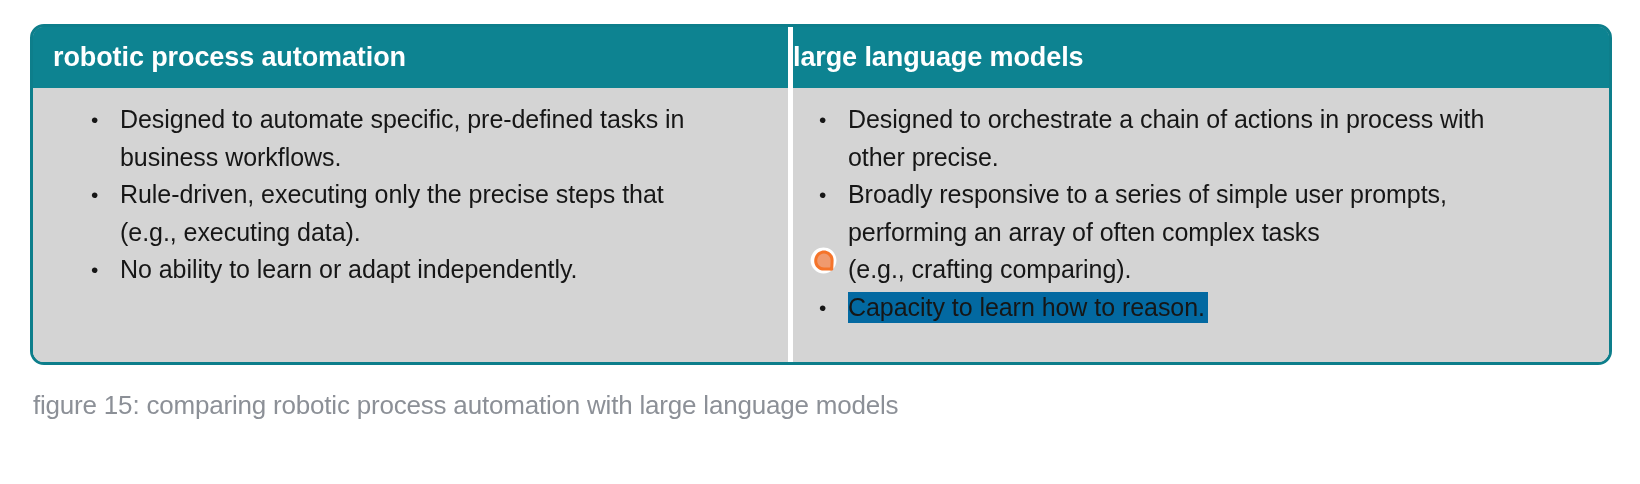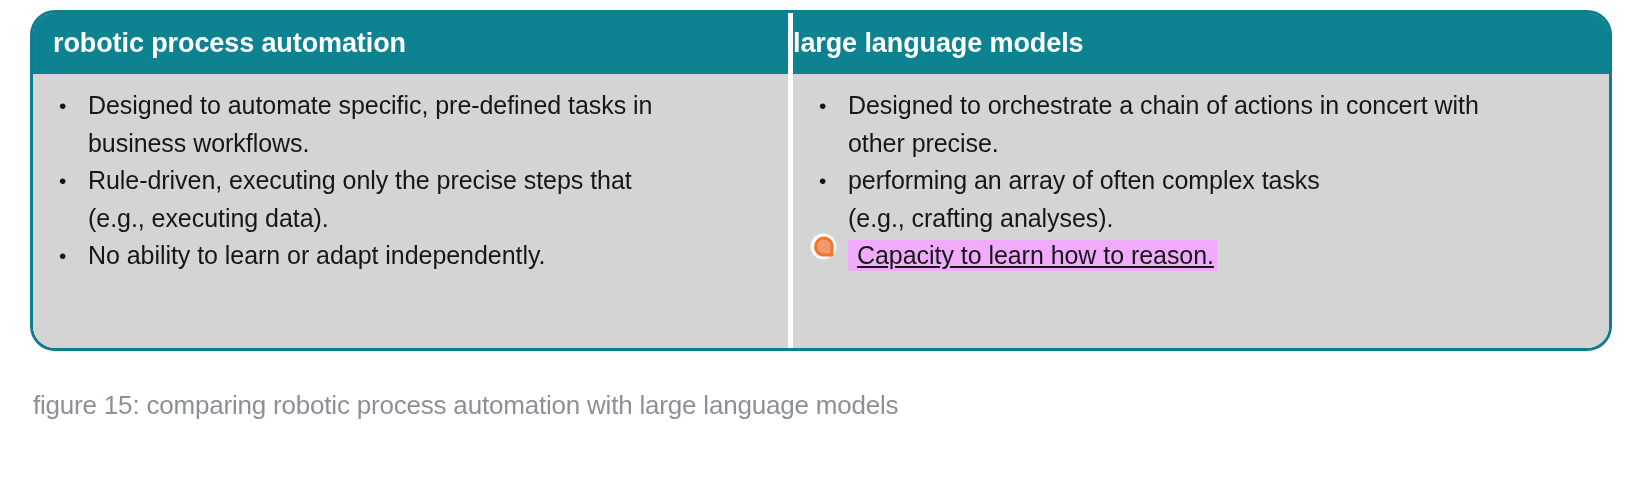--- a/index.html
+++ b/index.html
@@ -19,25 +19,25 @@
     position: absolute;
     left: 0; top: 0;
     width: 1640px;
     height: 484px;
   }
 
   
   .table-wrap {
     position: absolute;
     left: 30px;
-    top: 10px;
+    top: 24px;
     width: 1582px;
     height: 341px;
     border: 3px solid #0D7E8B;
-    border-radius: 25px;
+    border-radius: 14px;
     box-sizing: border-box;
     overflow: hidden;
     background: #D4D4D4;
   }
 
   .table-inner {
     position: absolute;
     left: 0; top: 0; right: 0; bottom: 0;
     display: flex;
     flex-direction: column;
@@ -80,20 +80,21 @@
     background: #D4D4D4;
   }
   .body-cell {
     box-sizing: border-box;
     background: #D4D4D4;
     padding-top: 13px;
   }
   .body-cell.left {
     width: 755px;
     flex: 0 0 755px;
+    padding-left: 32px;
   }
   .body-gap {
     width: 5px;
     flex: 0 0 5px;
     background: #FFFFFF;
   }
   .body-cell.right {
     flex: 1 1 auto;
     position: relative;
   }
@@ -117,24 +118,23 @@
     content: "\2022";
     position: absolute;
     left: 4px;
     top: 0;
     font-size: 21px;
     line-height: 37.5px;
     color: #161616;
   }
   .line { display: block; }
   .hl {
-    background: #f0abfc;
-    padding: 1px 3px 2px 9px;
+    background: #0369a1;
+    padding: 1px 3px 2px 0;
     box-decoration-break: clone;
-    text-decoration: underline;
     -webkit-box-decoration-break: clone;
   }
 
   
   .pointer-icon {
     position: absolute;
     left: 16px;
     top: 158px;
     width: 29px;
     height: 29px;
@@ -188,26 +188,27 @@
               <span class="line">No ability to learn or adapt independently.</span>
             </li>
           </ul>
         </div>
 
         <div class="body-gap"></div>
 
         <div class="body-cell right">
           <ul class="bullets">
             <li>
-              <span class="line">Designed to orchestrate a chain of actions in concert with</span>
+              <span class="line">Designed to orchestrate a chain of actions in process with</span>
               <span class="line">other precise.</span>
             </li>
             <li>
+              <span class="line">Broadly responsive to a series of simple user prompts,</span>
               <span class="line">performing an array of often complex tasks</span>
-              <span class="line">(e.g., crafting analyses).</span>
+              <span class="line">(e.g., crafting comparing).</span>
             </li>
             <li>
               <span class="line"><span class="hl">Capacity to learn how to reason.</span></span>
             </li>
           </ul>
 
           <svg class="pointer-icon" viewBox="0 0 29 29">
             <path d="M14.5 1.6
                      C21.6 1.6 27.4 7.4 27.4 14.5
                      C27.4 21.6 21.6 27.4 14.5 27.4

